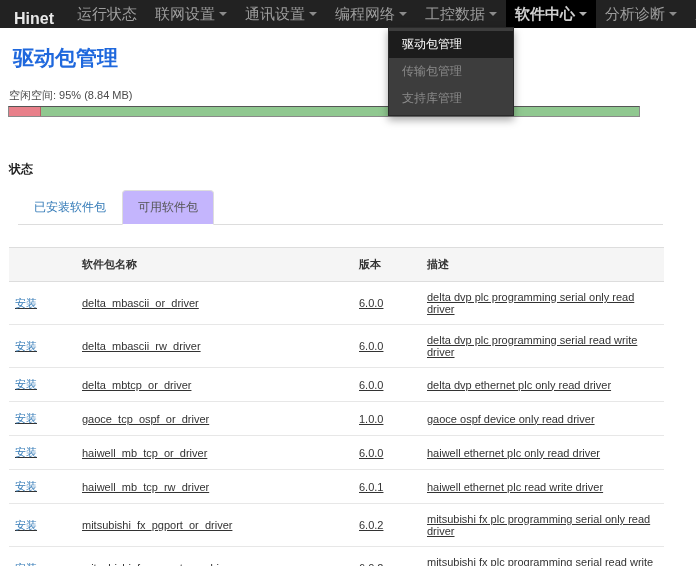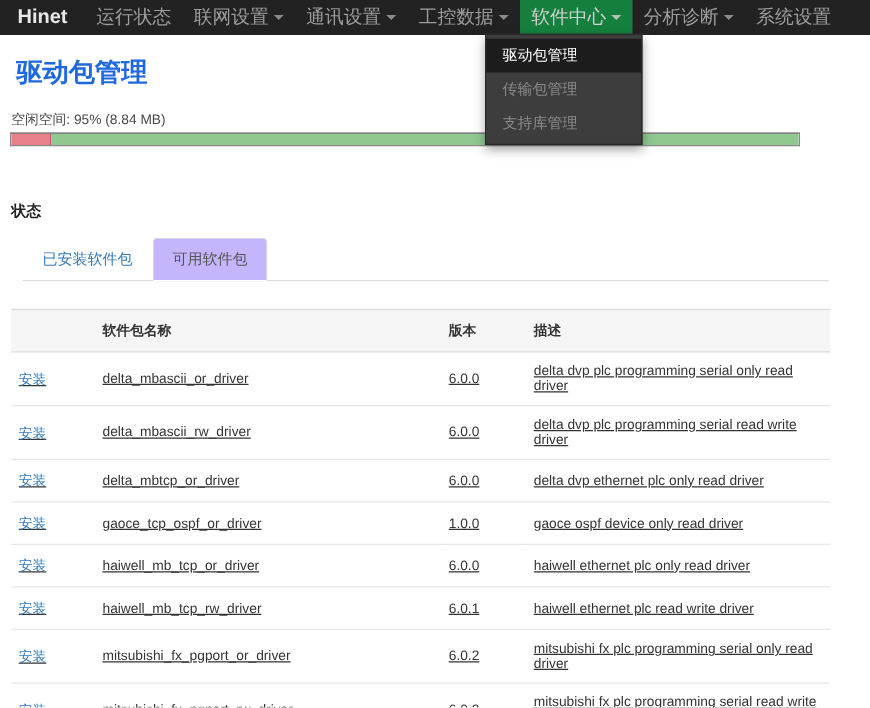--- a/index.html
+++ b/index.html
@@ -11,30 +11,30 @@
   }
   *{box-sizing:border-box;}
   html,body{margin:0;padding:0;}
   body{
     width:696px;height:566px;background:#ffffff;
     font-family:"Liberation Sans","DejaVu Sans",sans-serif;
     color:var(--textColor);overflow:hidden;position:relative;
   }
   
   .navbar{
-    height:28px;background:var(--navbarBg);display:flex;align-items:center;
+    height:28px;background:var(--navbarBg);display:flex;align-items:flex-end;
     padding:0 6px;position:relative;z-index:5;
   }
   .brand{color:var(--brandText);font-size:16px;font-weight:bold;margin:0 14px 0 8px;cursor:pointer;}
   .nav-menu{display:flex;list-style:none;margin:0;padding:0;flex:1;}
   .nav-menu li{
     color:var(--navbarText);font-size:15px;line-height:28px;padding:0 9px;
     cursor:pointer;white-space:nowrap;display:flex;align-items:center;
   }
-  .nav-menu li.open{background:#15803d;color:#cfcfcf;}
+  .nav-menu li.open{background:#000000;color:#cfcfcf;font-weight:bold;}
   .caret{
     display:inline-block;width:0;height:0;margin-left:4px;
     border-left:4px solid transparent;border-right:4px solid transparent;
     border-top:4px solid currentColor;opacity:.85;
   }
   
   .dropdown{
     position:absolute;left:388px;top:27px;width:126px;z-index:6;
     background:var(--ddBg);padding:3px 0;box-shadow:0 4px 8px rgba(0,0,0,.35);
     border:1px solid #2a2a2a;
@@ -86,20 +86,24 @@
       </li>
       <li>
         <span>联网设置</span>
         <span class="caret"></span>
       </li>
       <li>
         <span>通讯设置</span>
         <span class="caret"></span>
       </li>
       <li>
+        <span>编程网络</span>
+        <span class="caret"></span>
+      </li>
+      <li>
         <span>工控数据</span>
         <span class="caret"></span>
       </li>
       <li class="open">
         <span>软件中心</span>
         <span class="caret"></span>
       </li>
       <li>
         <span>分析诊断</span>
         <span class="caret"></span>

